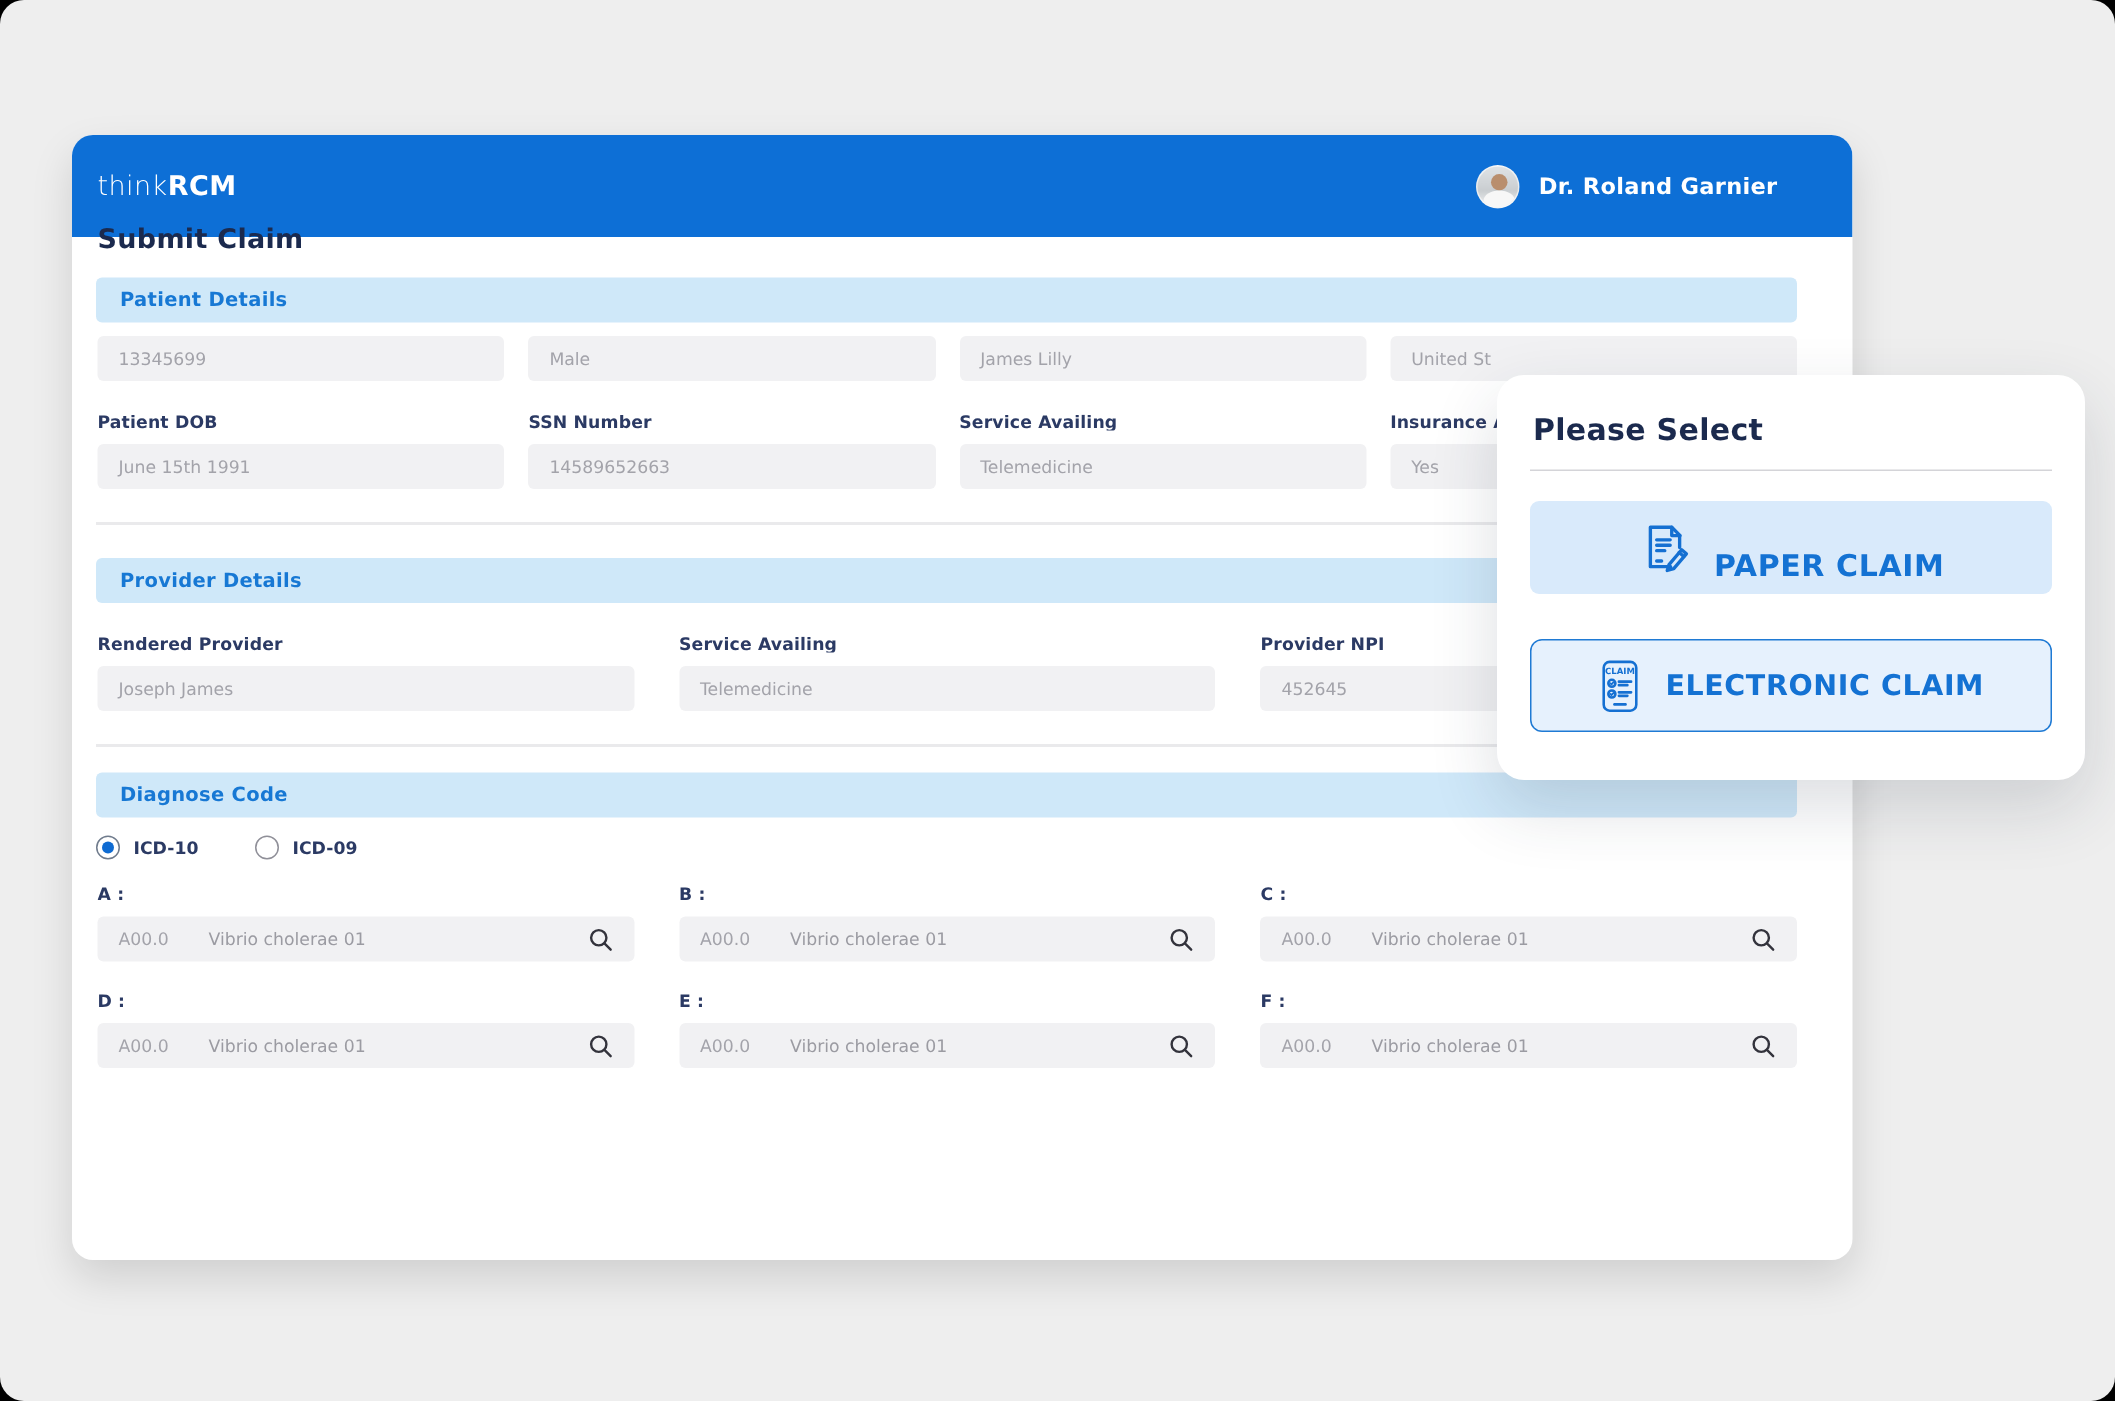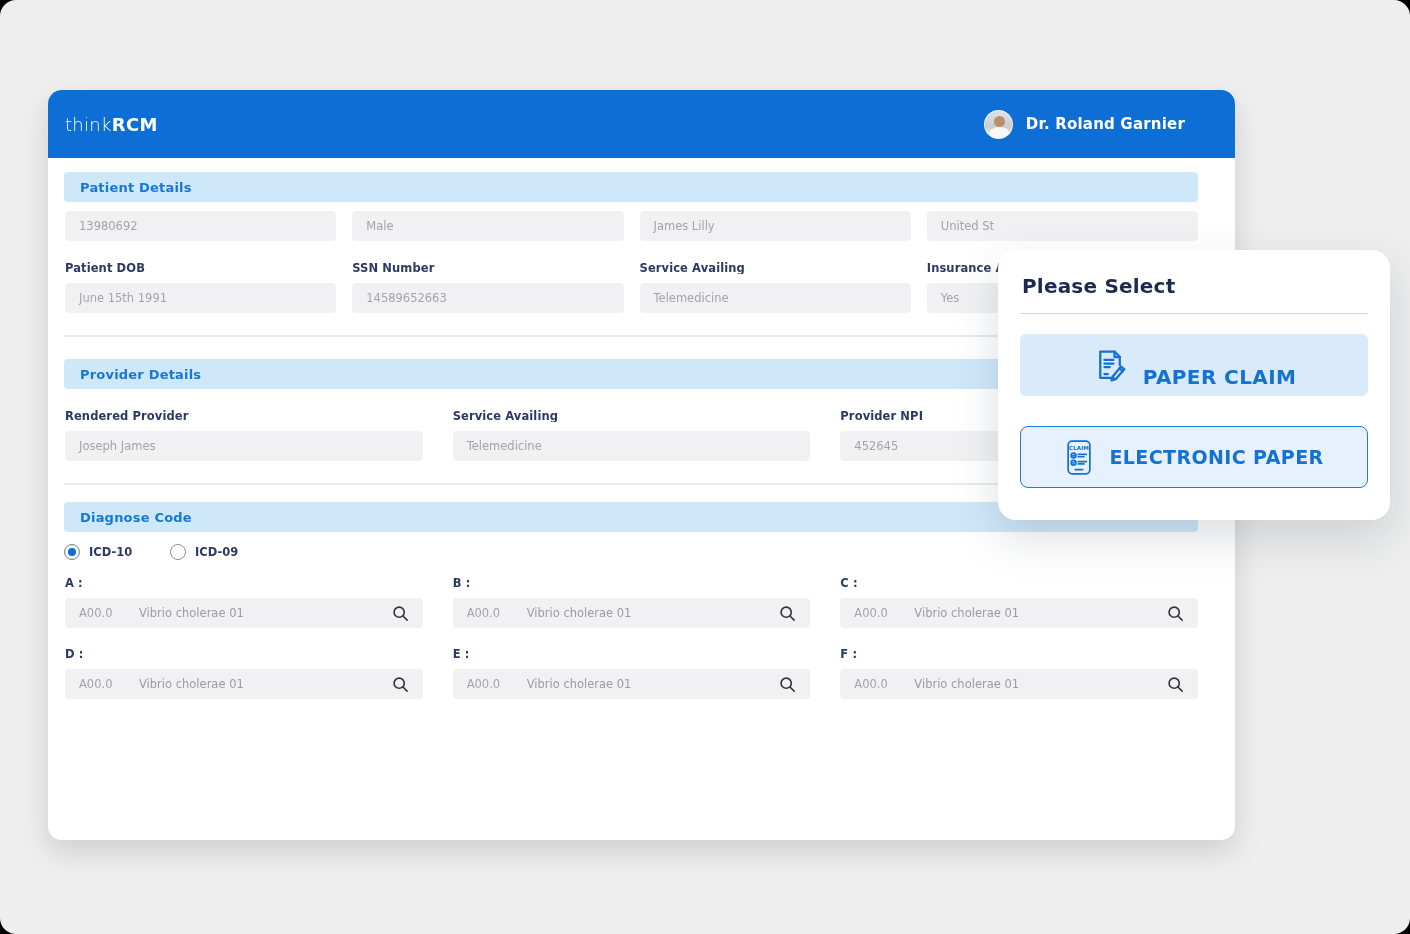--- a/index.html
+++ b/index.html
@@ -75,26 +75,27 @@
       <div class="logo"><span>think</span><b>RCM</b></div>
       <div class="user-chip">
         <div class="avatar"></div>
         <div class="user-name">Dr. Roland Garnier</div>
       </div>
     </div>
 
     <div class="card-body">
 
 
+      <div class="page-title">Submit Claim</div>
 
       <div class="section-band">
         <span>Patient Details</span>
       </div>
       <div class="grid4 fields">
-        <div class="field">13980692</div>
+        <div class="field">13345699</div>
         <div class="field">Male</div>
         <div class="field">James Lilly</div>
         <div class="field">United St</div>
       </div>
       <div class="grid4 labels">
         <div class="flabel">Patient DOB</div>
         <div class="flabel">SSN Number</div>
         <div class="flabel">Service Availing</div>
         <div class="flabel">Insurance A</div>
       </div>
@@ -221,17 +222,17 @@
         <rect x="3.2" y="1.8" width="17.6" height="26.4" rx="3.2"></rect>
         <text x="12" y="8.6" font-size="4.6" font-weight="700" text-anchor="middle" fill="#1570d2" stroke="none" font-family="'DejaVu Sans',sans-serif">CLAIM</text>
         <circle cx="7.6" cy="13.4" r="1.9"></circle>
           <path d="M6.8 13.4l.6.6 1.1-1.2" stroke-width="1"></path>
         <path d="M11.4 12.5h6.6M11.4 14.4h4.6"></path>
         <circle cx="7.6" cy="19.2" r="1.9"></circle>
           <path d="M6.8 19.2l.6.6 1.1-1.2" stroke-width="1"></path>
         <path d="M11.4 18.3h6.6M11.4 20.2h4.6"></path>
         <path d="M9 24.8h6"></path>
       </svg>
-      <span class="opt-label">ELECTRONIC PAPER</span>
+      <span class="opt-label">ELECTRONIC CLAIM</span>
     </button>
   </div>
 
 </div>
 
 </body></html>

